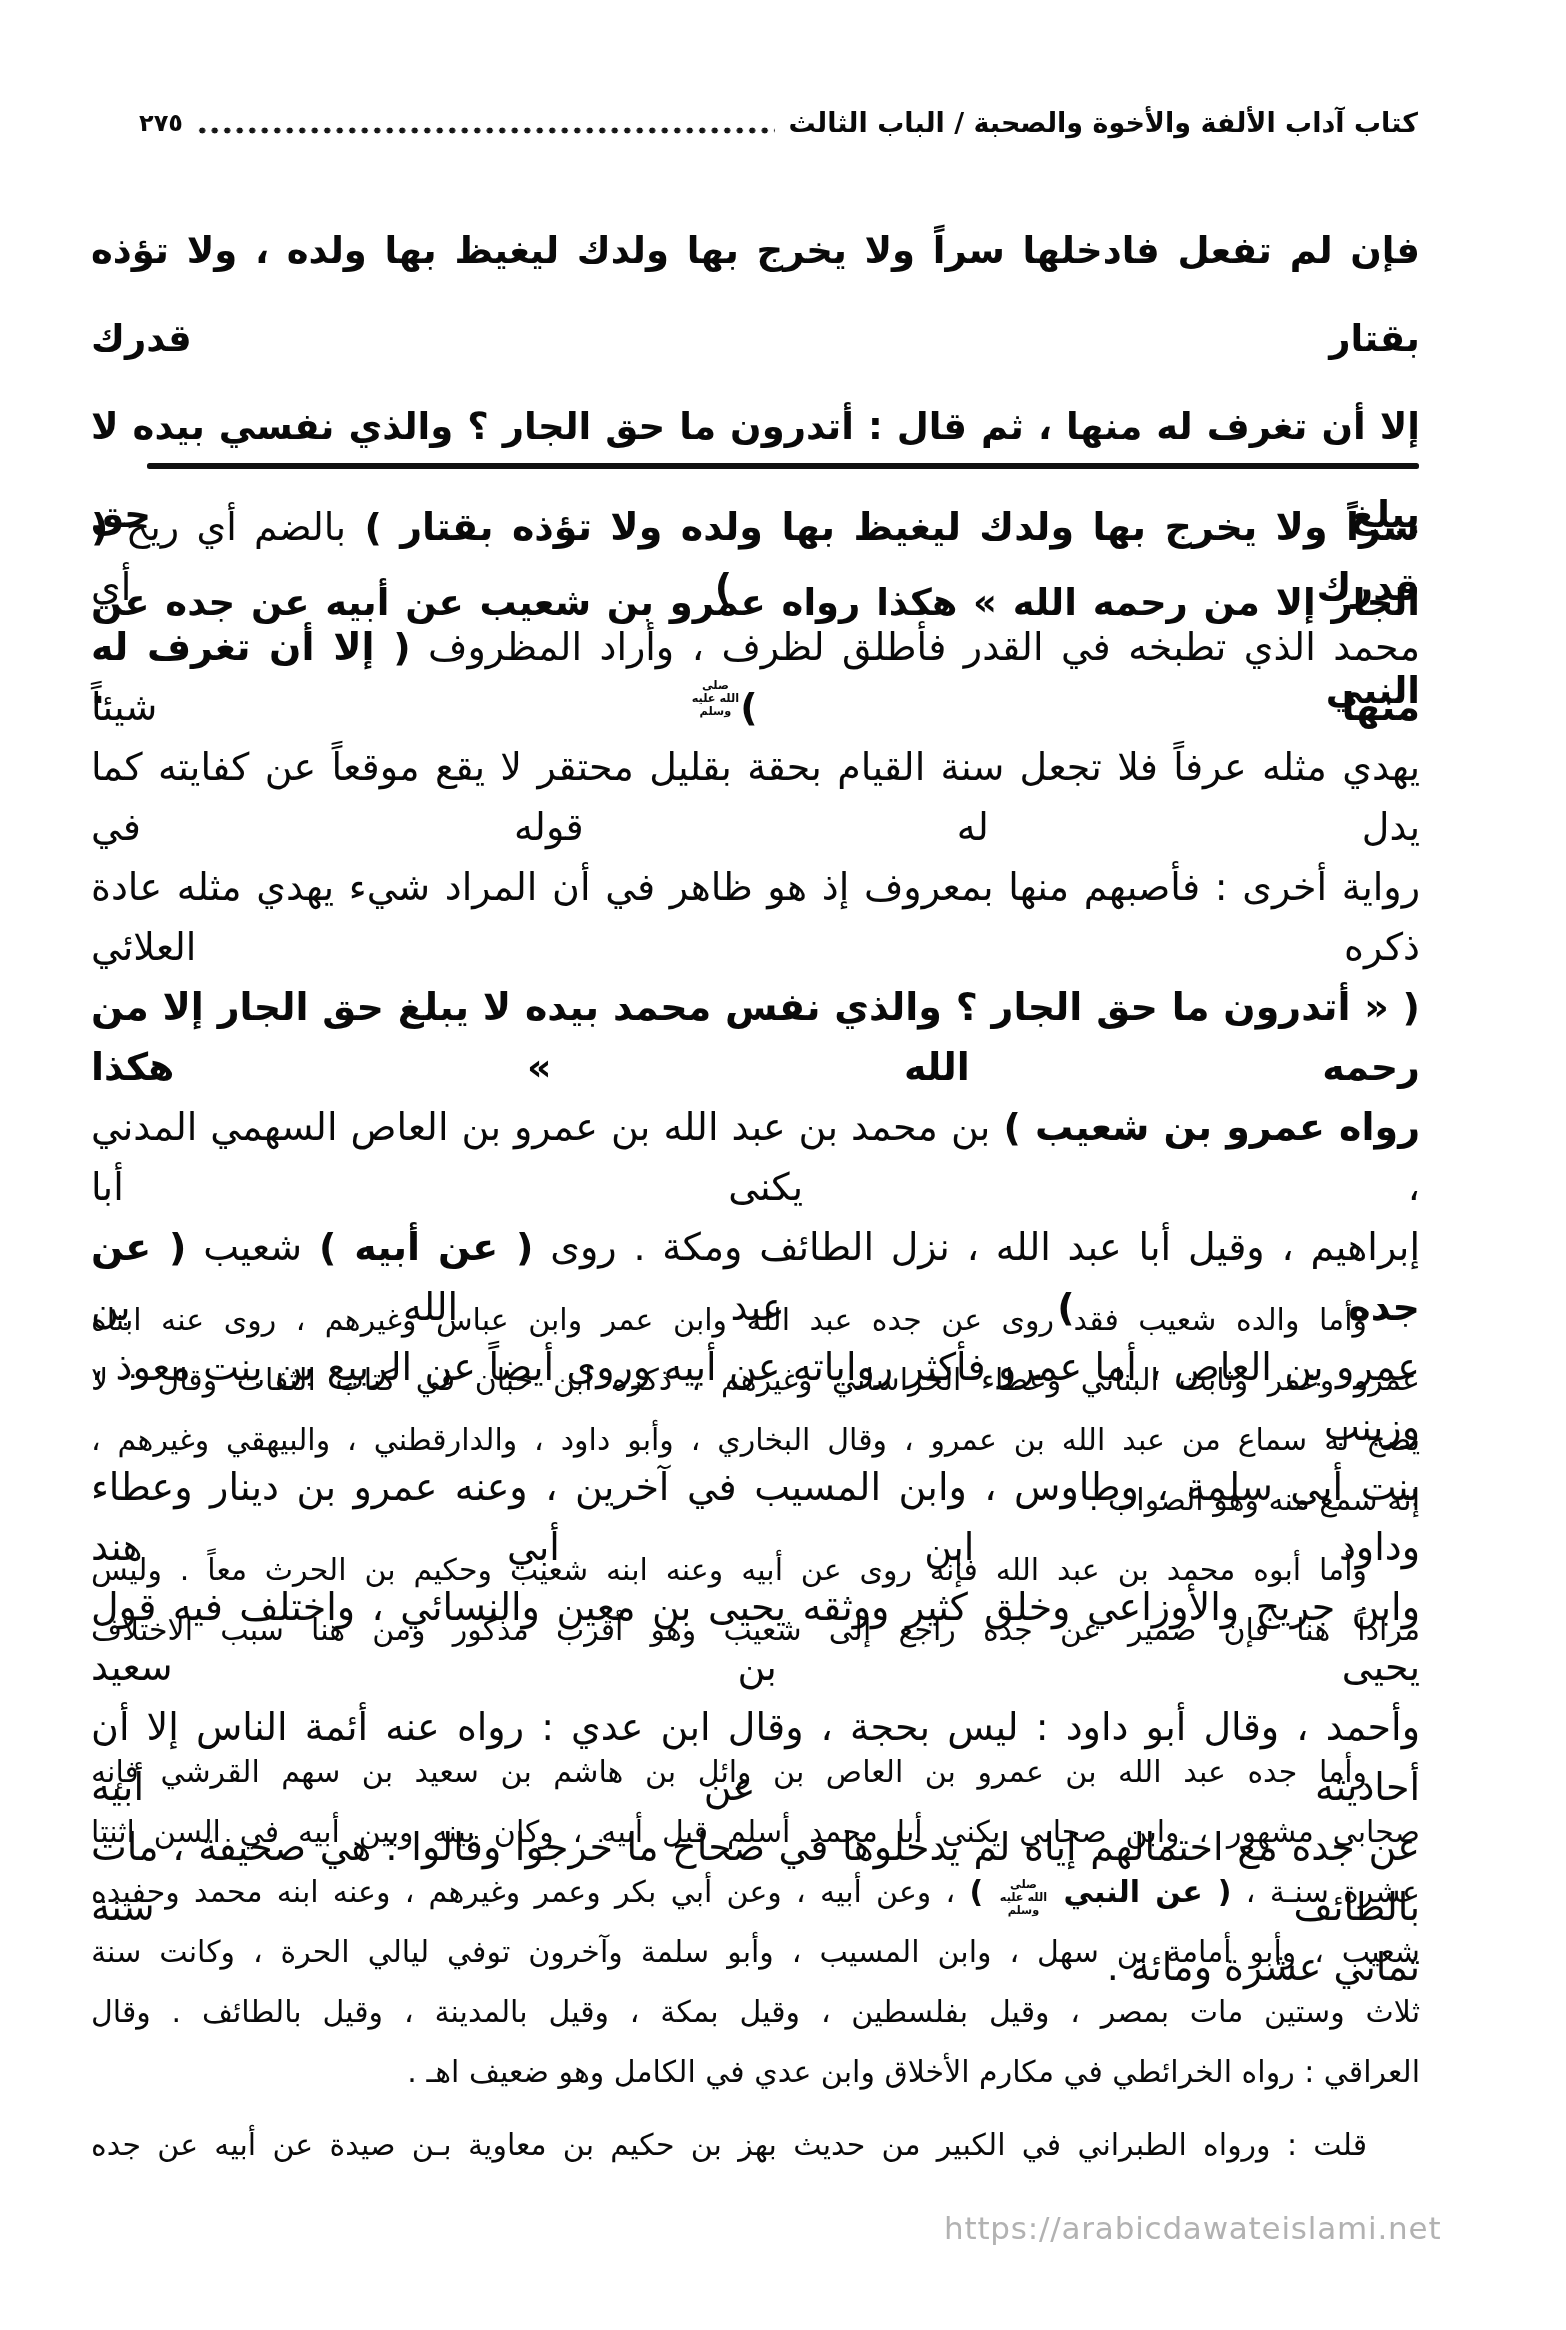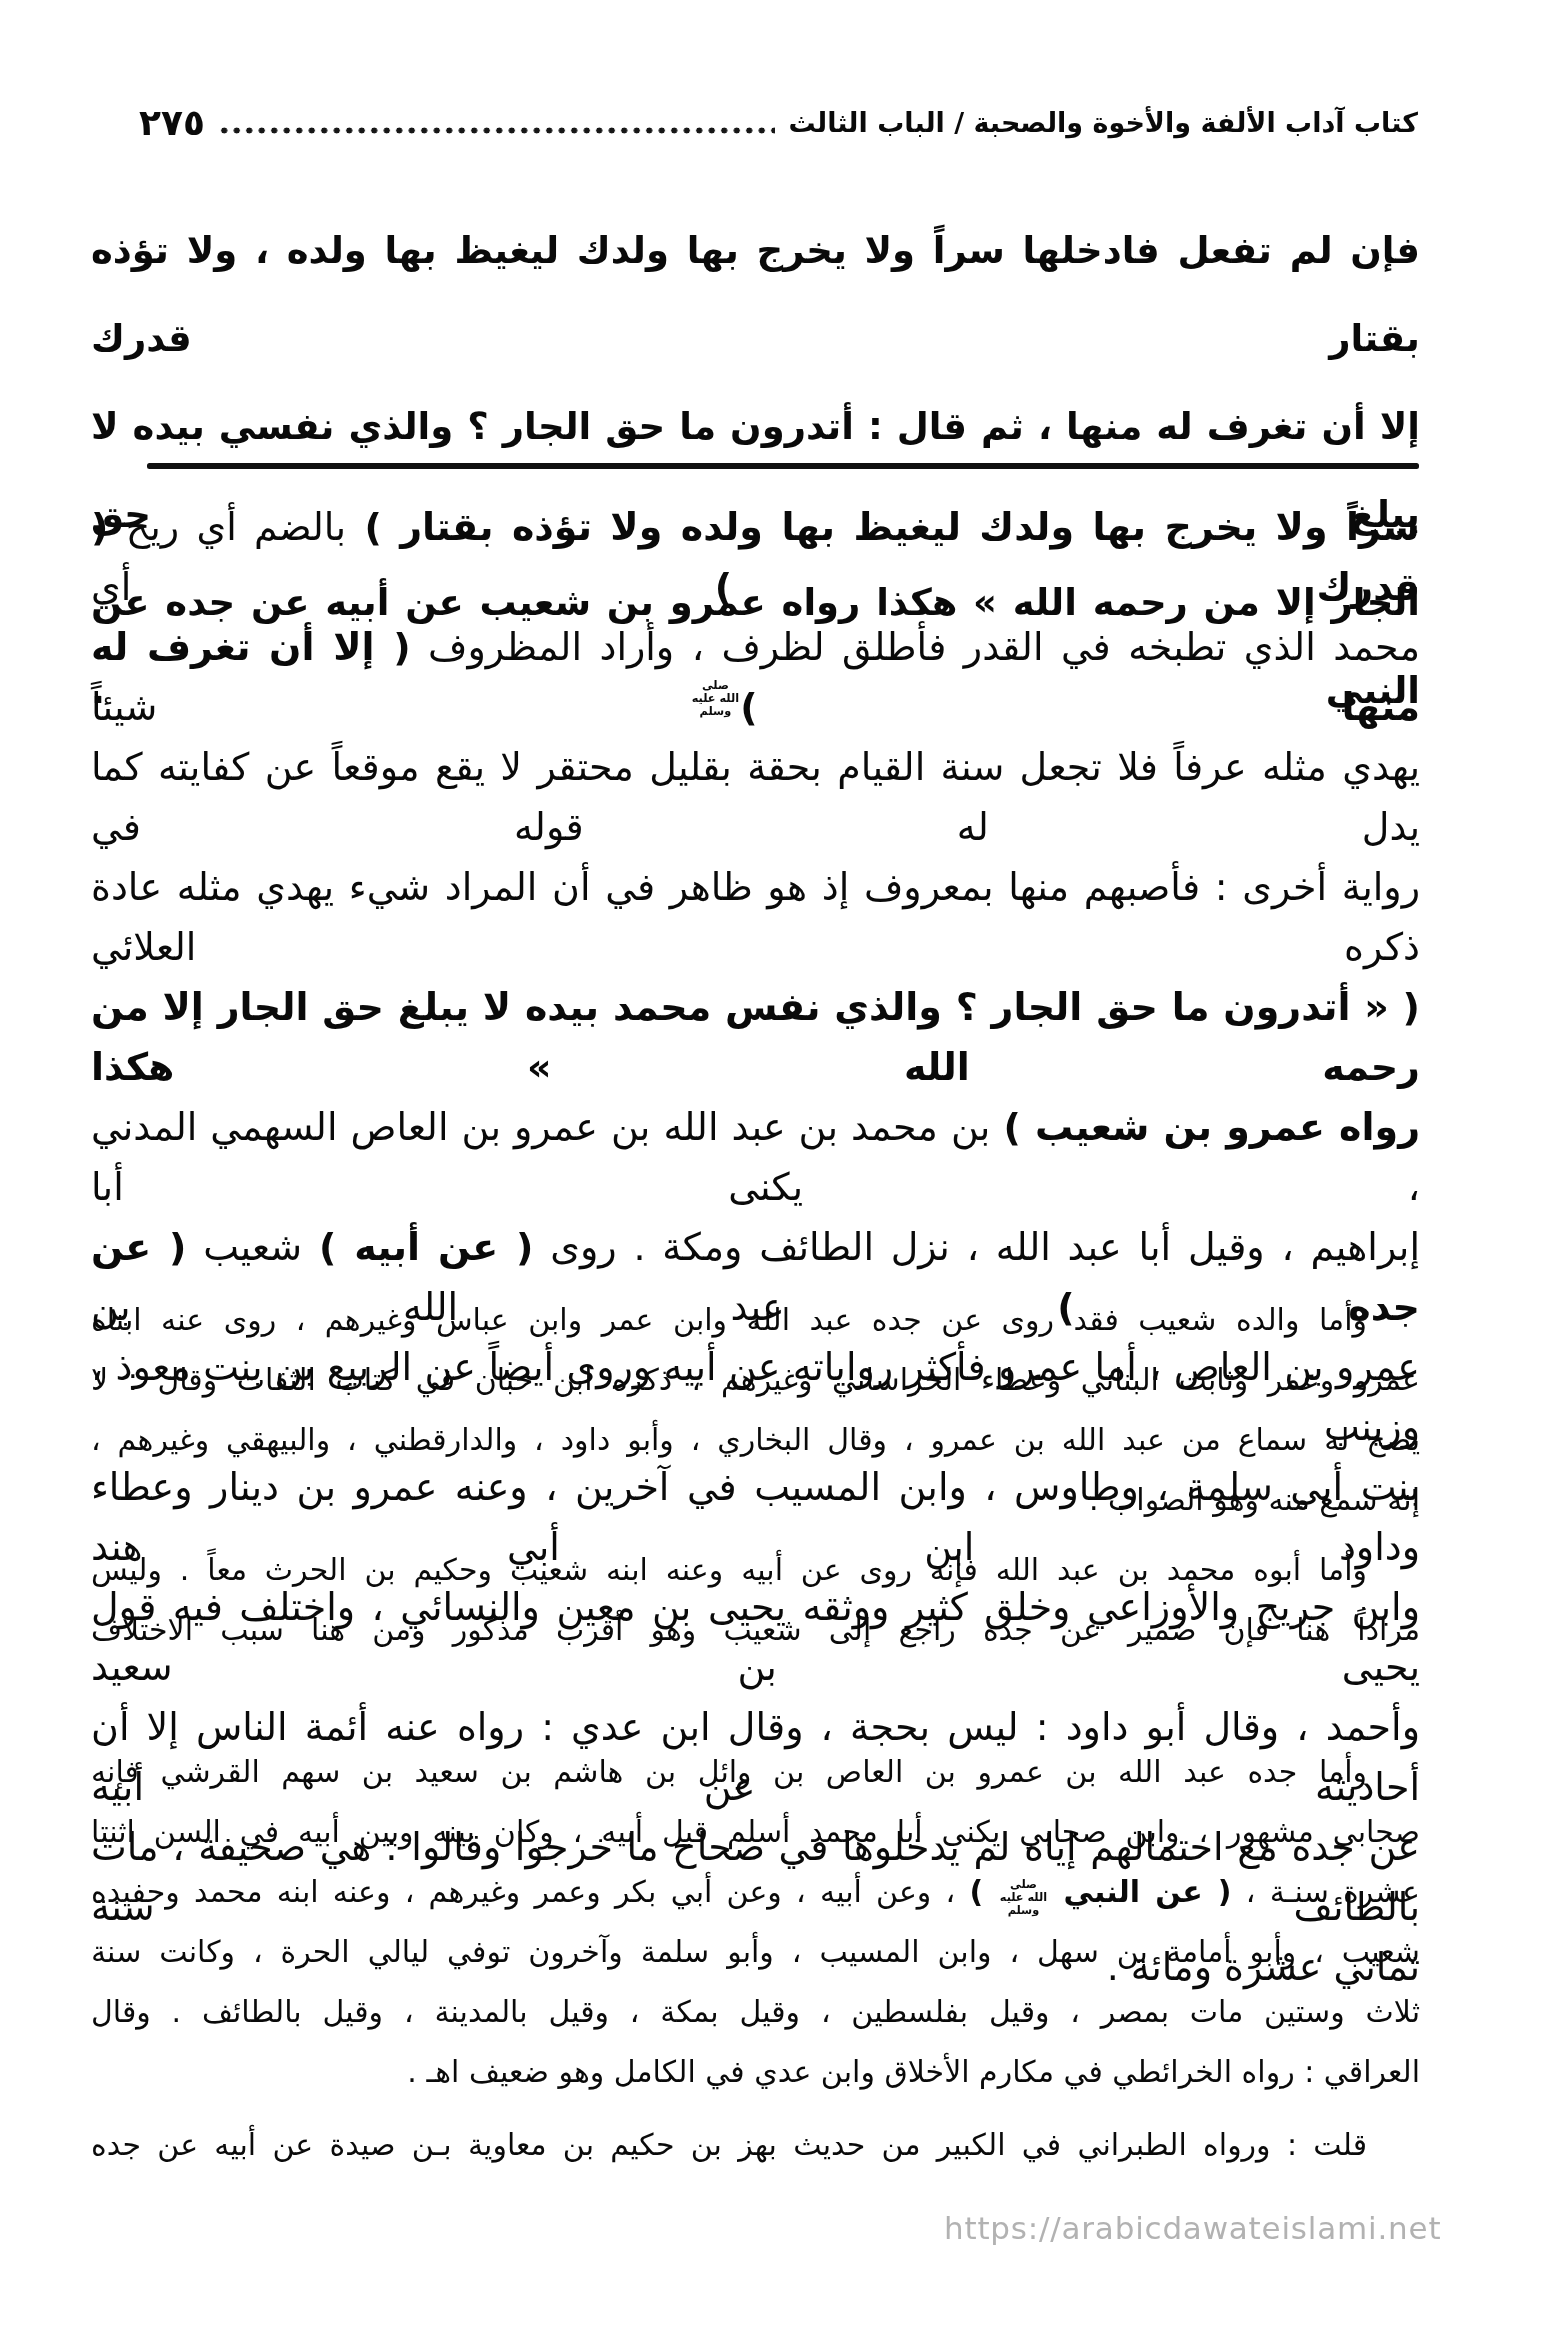--- a/index.html
+++ b/index.html
@@ -17,21 +17,21 @@
   .header-row{
     position:absolute;top:98px;right:148px;left:140px;
     display:flex;align-items:flex-end;gap:13.3px;
     font-weight:700;
   }
   .header-title{font-size:27px;line-height:50px;white-space:nowrap;}
   .header-leader{
     flex:1 1 auto;height:9.2px;margin-bottom:13.3px;
     background:radial-gradient(circle,#161616 2.8px,transparent 3.3px) 0 50% / 12.5px 9.2px repeat-x;
   }
-  .header-page-number{font-size:36px;line-height:50px;letter-spacing:1.7px;text-align:center;}
+  .header-page-number{font-size:24px;line-height:50px;letter-spacing:1.7px;text-align:center;}
   
   .divider{
     position:absolute;top:463px;right:147px;left:148px;height:5.8px;
     background:#101010;border-radius:2.5px;
   }
   
   .para{position:absolute;right:146px;left:92px;}
   .line{
     text-align:justify;text-align-last:justify;
     white-space:normal;

